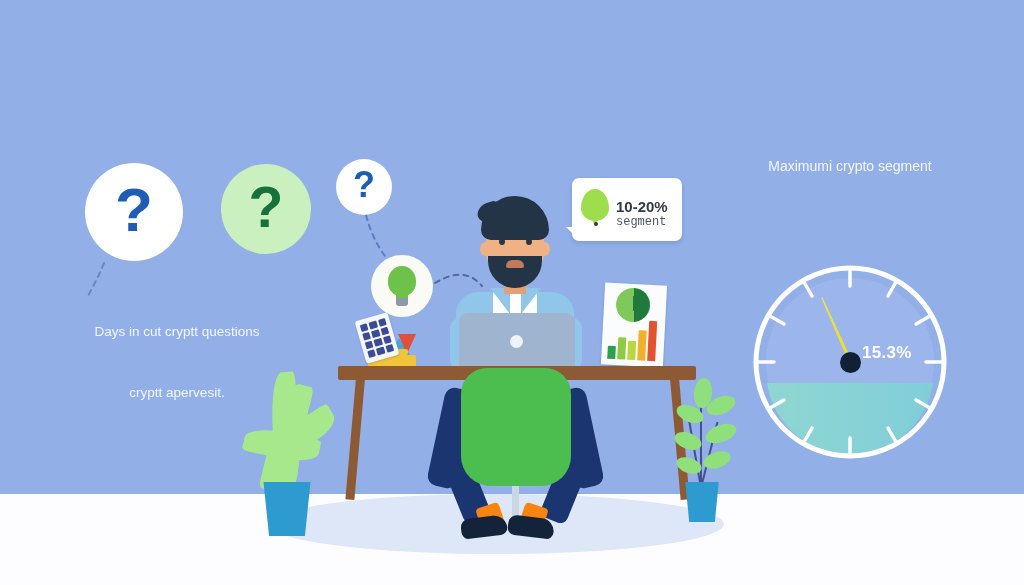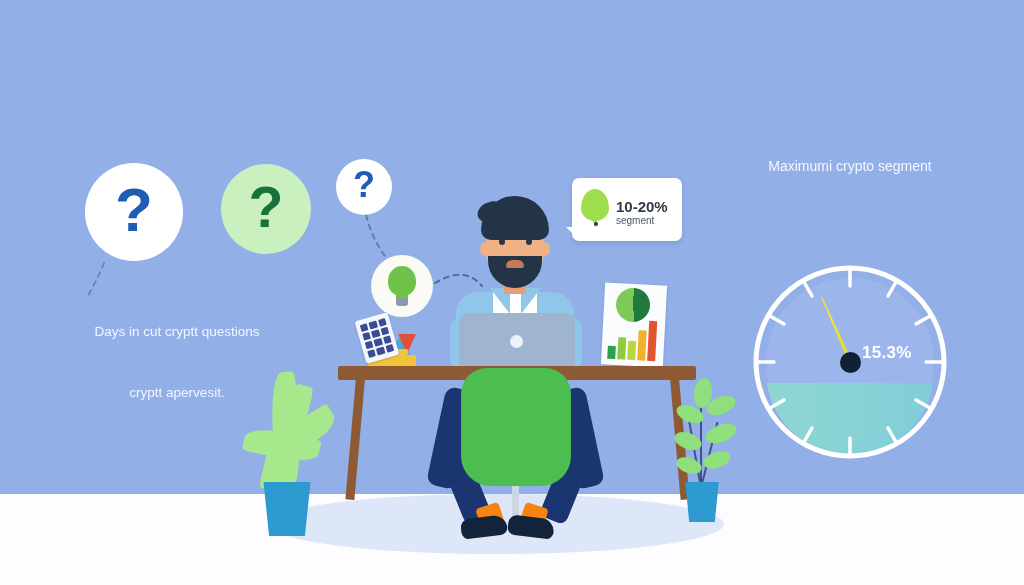--- a/index.html
+++ b/index.html
@@ -157,22 +157,23 @@
   #tooltip .tt-pct {
     position:absolute;
     left:44px; top:20px;
     font-size:15px;
     font-weight:bold;
     color:#333a46;
   }
   #tooltip .tt-label {
     position:absolute;
     left:44px; top:37px;
-    font-size:10px;
+    font-size:12px;
     color:#4b5565;
+    font-family:Liberation Mono, monospace;
   }
   
   #gauge-title {
     position:absolute;
     left:720px; top:158px;
     width:260px;
     text-align:center;
     color:#f3f7ff;
     font-size:14px;
     white-space:nowrap;

